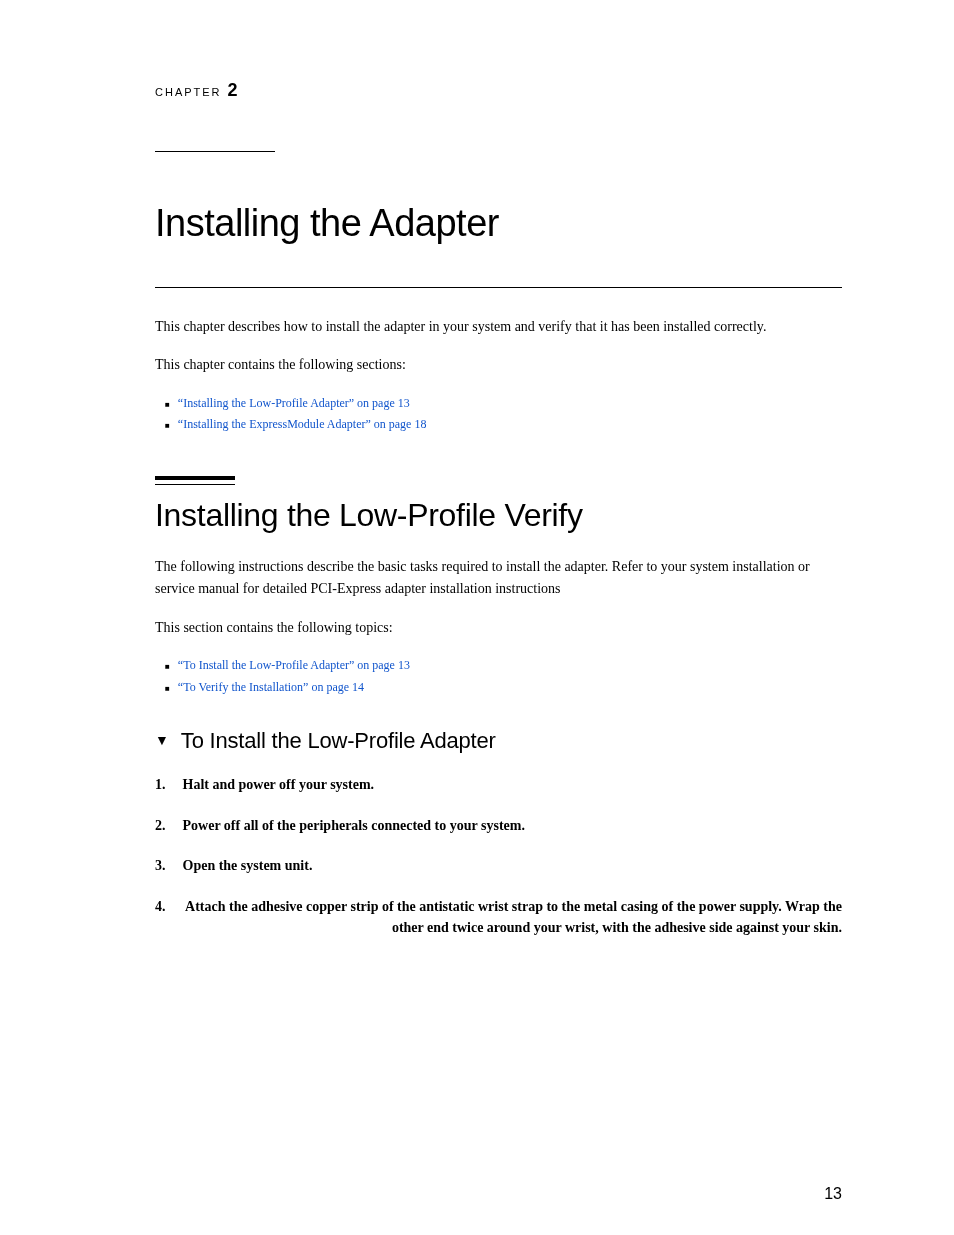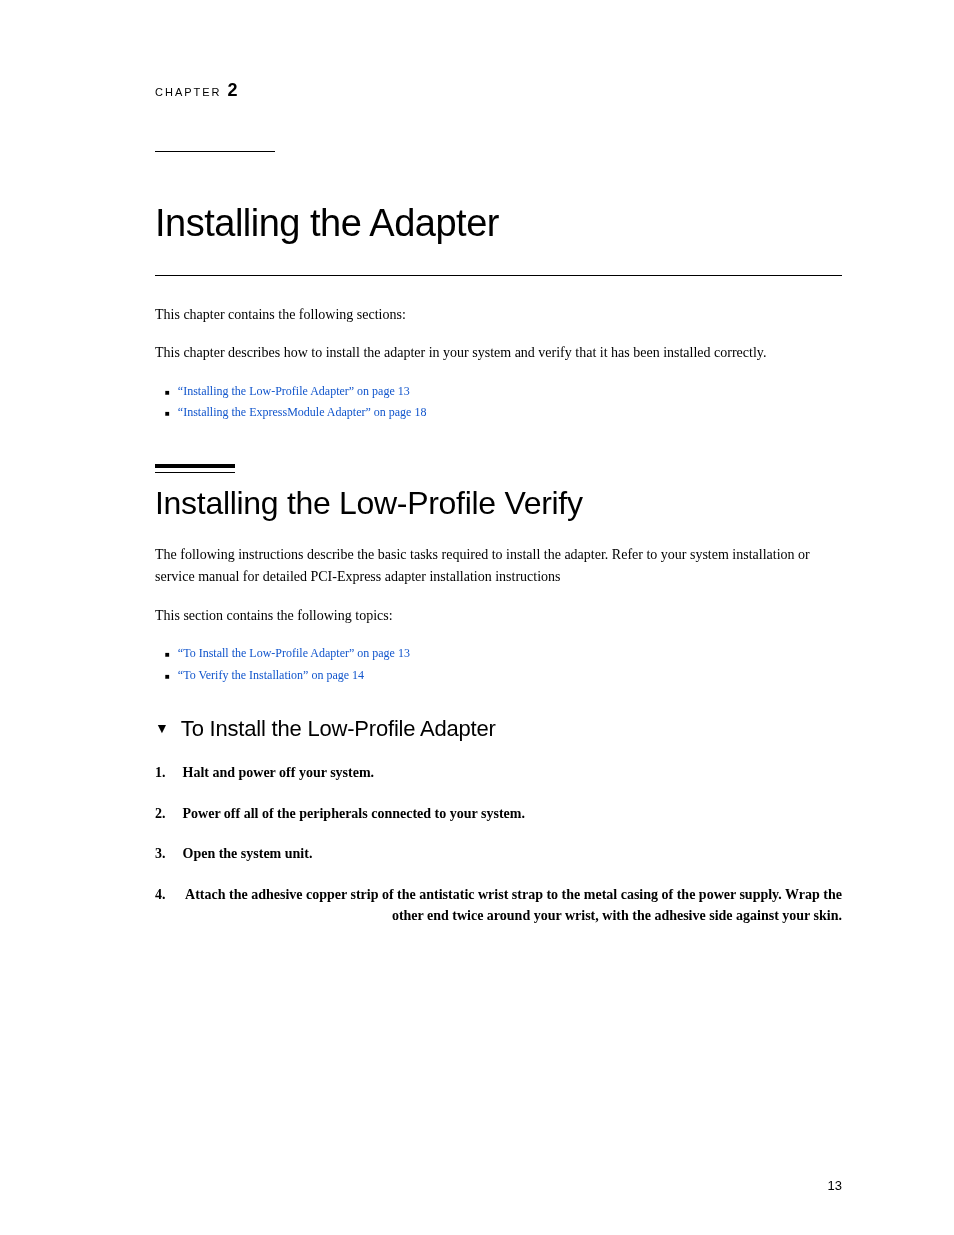--- a/index.html
+++ b/index.html
@@ -64,21 +64,21 @@
     .chapter-header-block {
       margin-bottom: 10px;
     }
 
     .main-title {
       font-family: Arial, Helvetica, sans-serif;
       font-size: 38px;
       font-weight: normal;
       color: #000;
       margin-top: 50px;
-      margin-bottom: 30px;
+      margin-bottom: 42px;
       letter-spacing: -0.5px;
     }
 
     .chapter-divider {
       border: none;
       border-top: 1.5px solid #000;
       margin-bottom: 28px;
     }
 
     .intro-text {
@@ -199,24 +199,24 @@
 
     .step-text-long {
       font-weight: bold;
       font-size: 14px;
       line-height: 1.55;
       text-align: right;
     }
 
     .page-number-container {
       position: absolute;
-      bottom: 42px;
+      bottom: 32px;
       right: 100px;
       font-family: Arial, Helvetica, sans-serif;
-      font-size: 13px;
+      font-size: 16px;
       color: #000;
     }
   </style>
 </head>
 <body>
 
 <div class="page">
   <div class="content-area">
 
     <div class="chapter-header-block">
@@ -224,22 +224,22 @@
         <span class="chapter-word">CHAPTER</span>
         <span class="chapter-number">2</span>
       </div>
       <div class="chapter-label-underline"></div>
     </div>
 
     <h1 class="main-title">Installing the Adapter</h1>
 
     <hr class="chapter-divider">
 
+    <p class="intro-text">This chapter describes how to install the adapter in your system and verify that it has been installed correctly.</p>
     <p class="intro-text">This chapter contains the following sections:</p>
-    <p class="intro-text">This chapter describes how to install the adapter in your system and verify that it has been installed correctly.</p>
 
     <ul class="section-list">
       <li>
         <a href="#low-profile">“Installing the Low-Profile Adapter” on page 13</a>
       </li>
       <li>
         <a href="#expressmodule">“Installing the ExpressModule Adapter” on page 18</a>
       </li>
     </ul>
 

